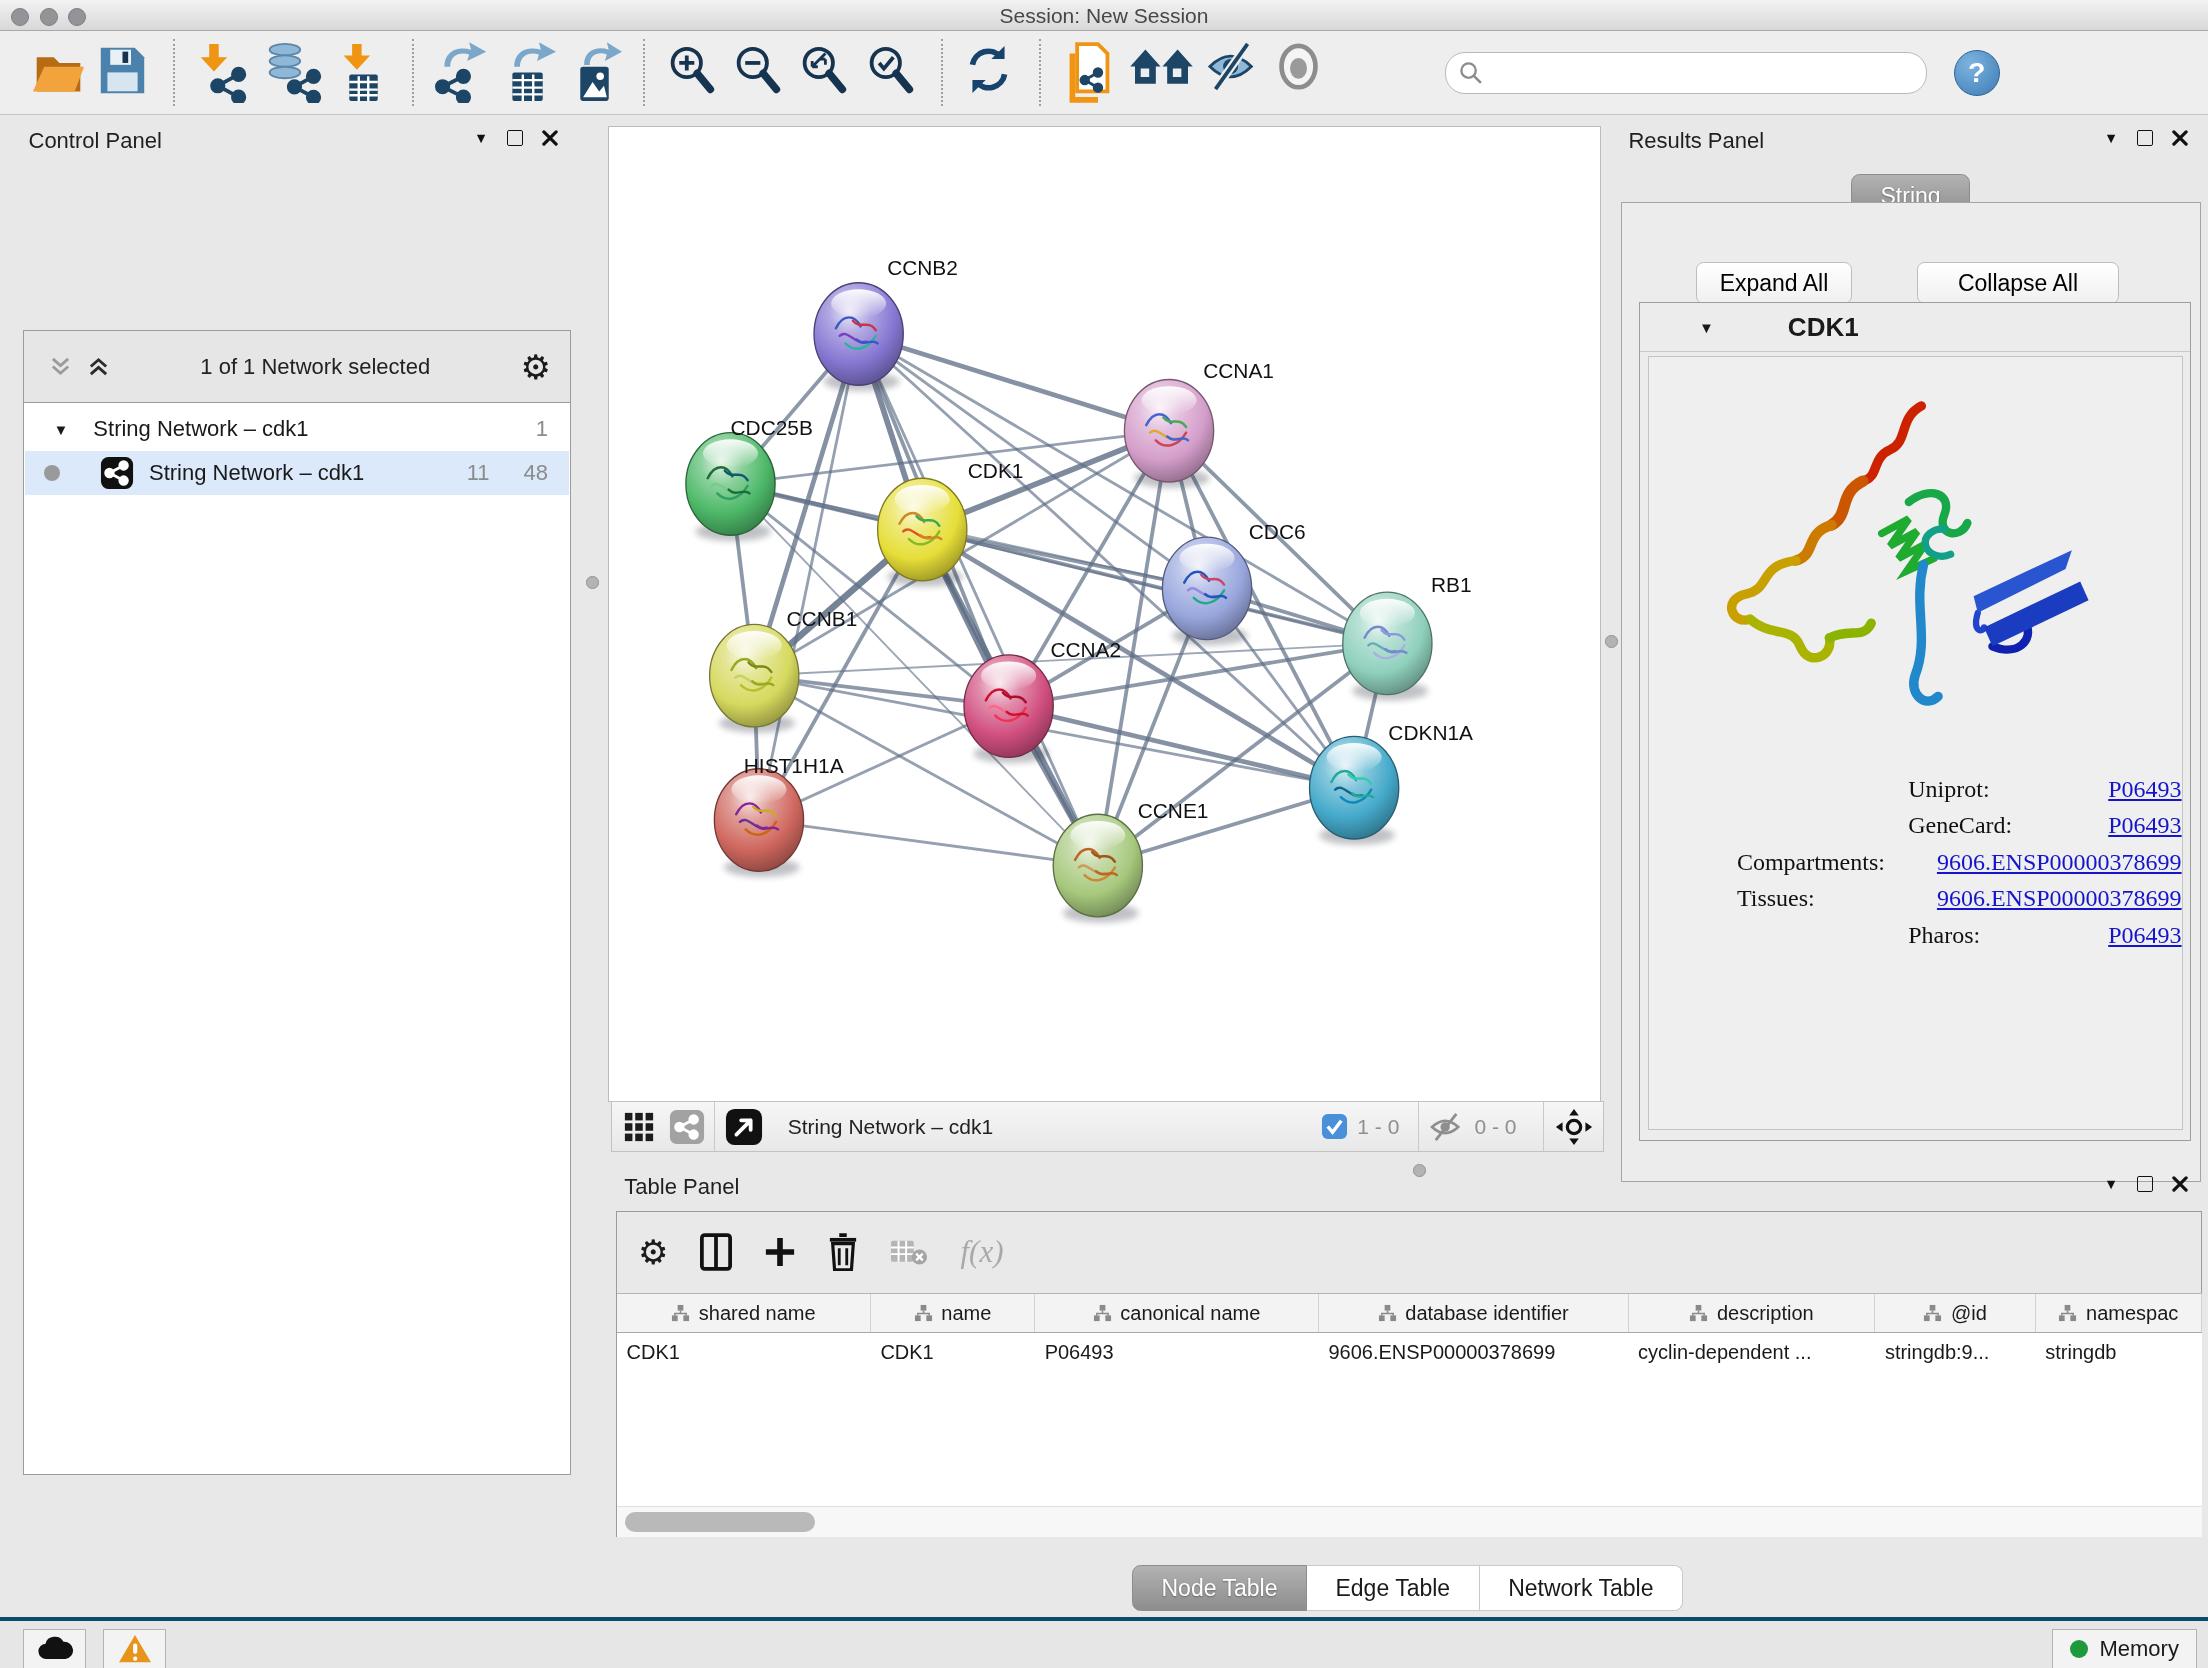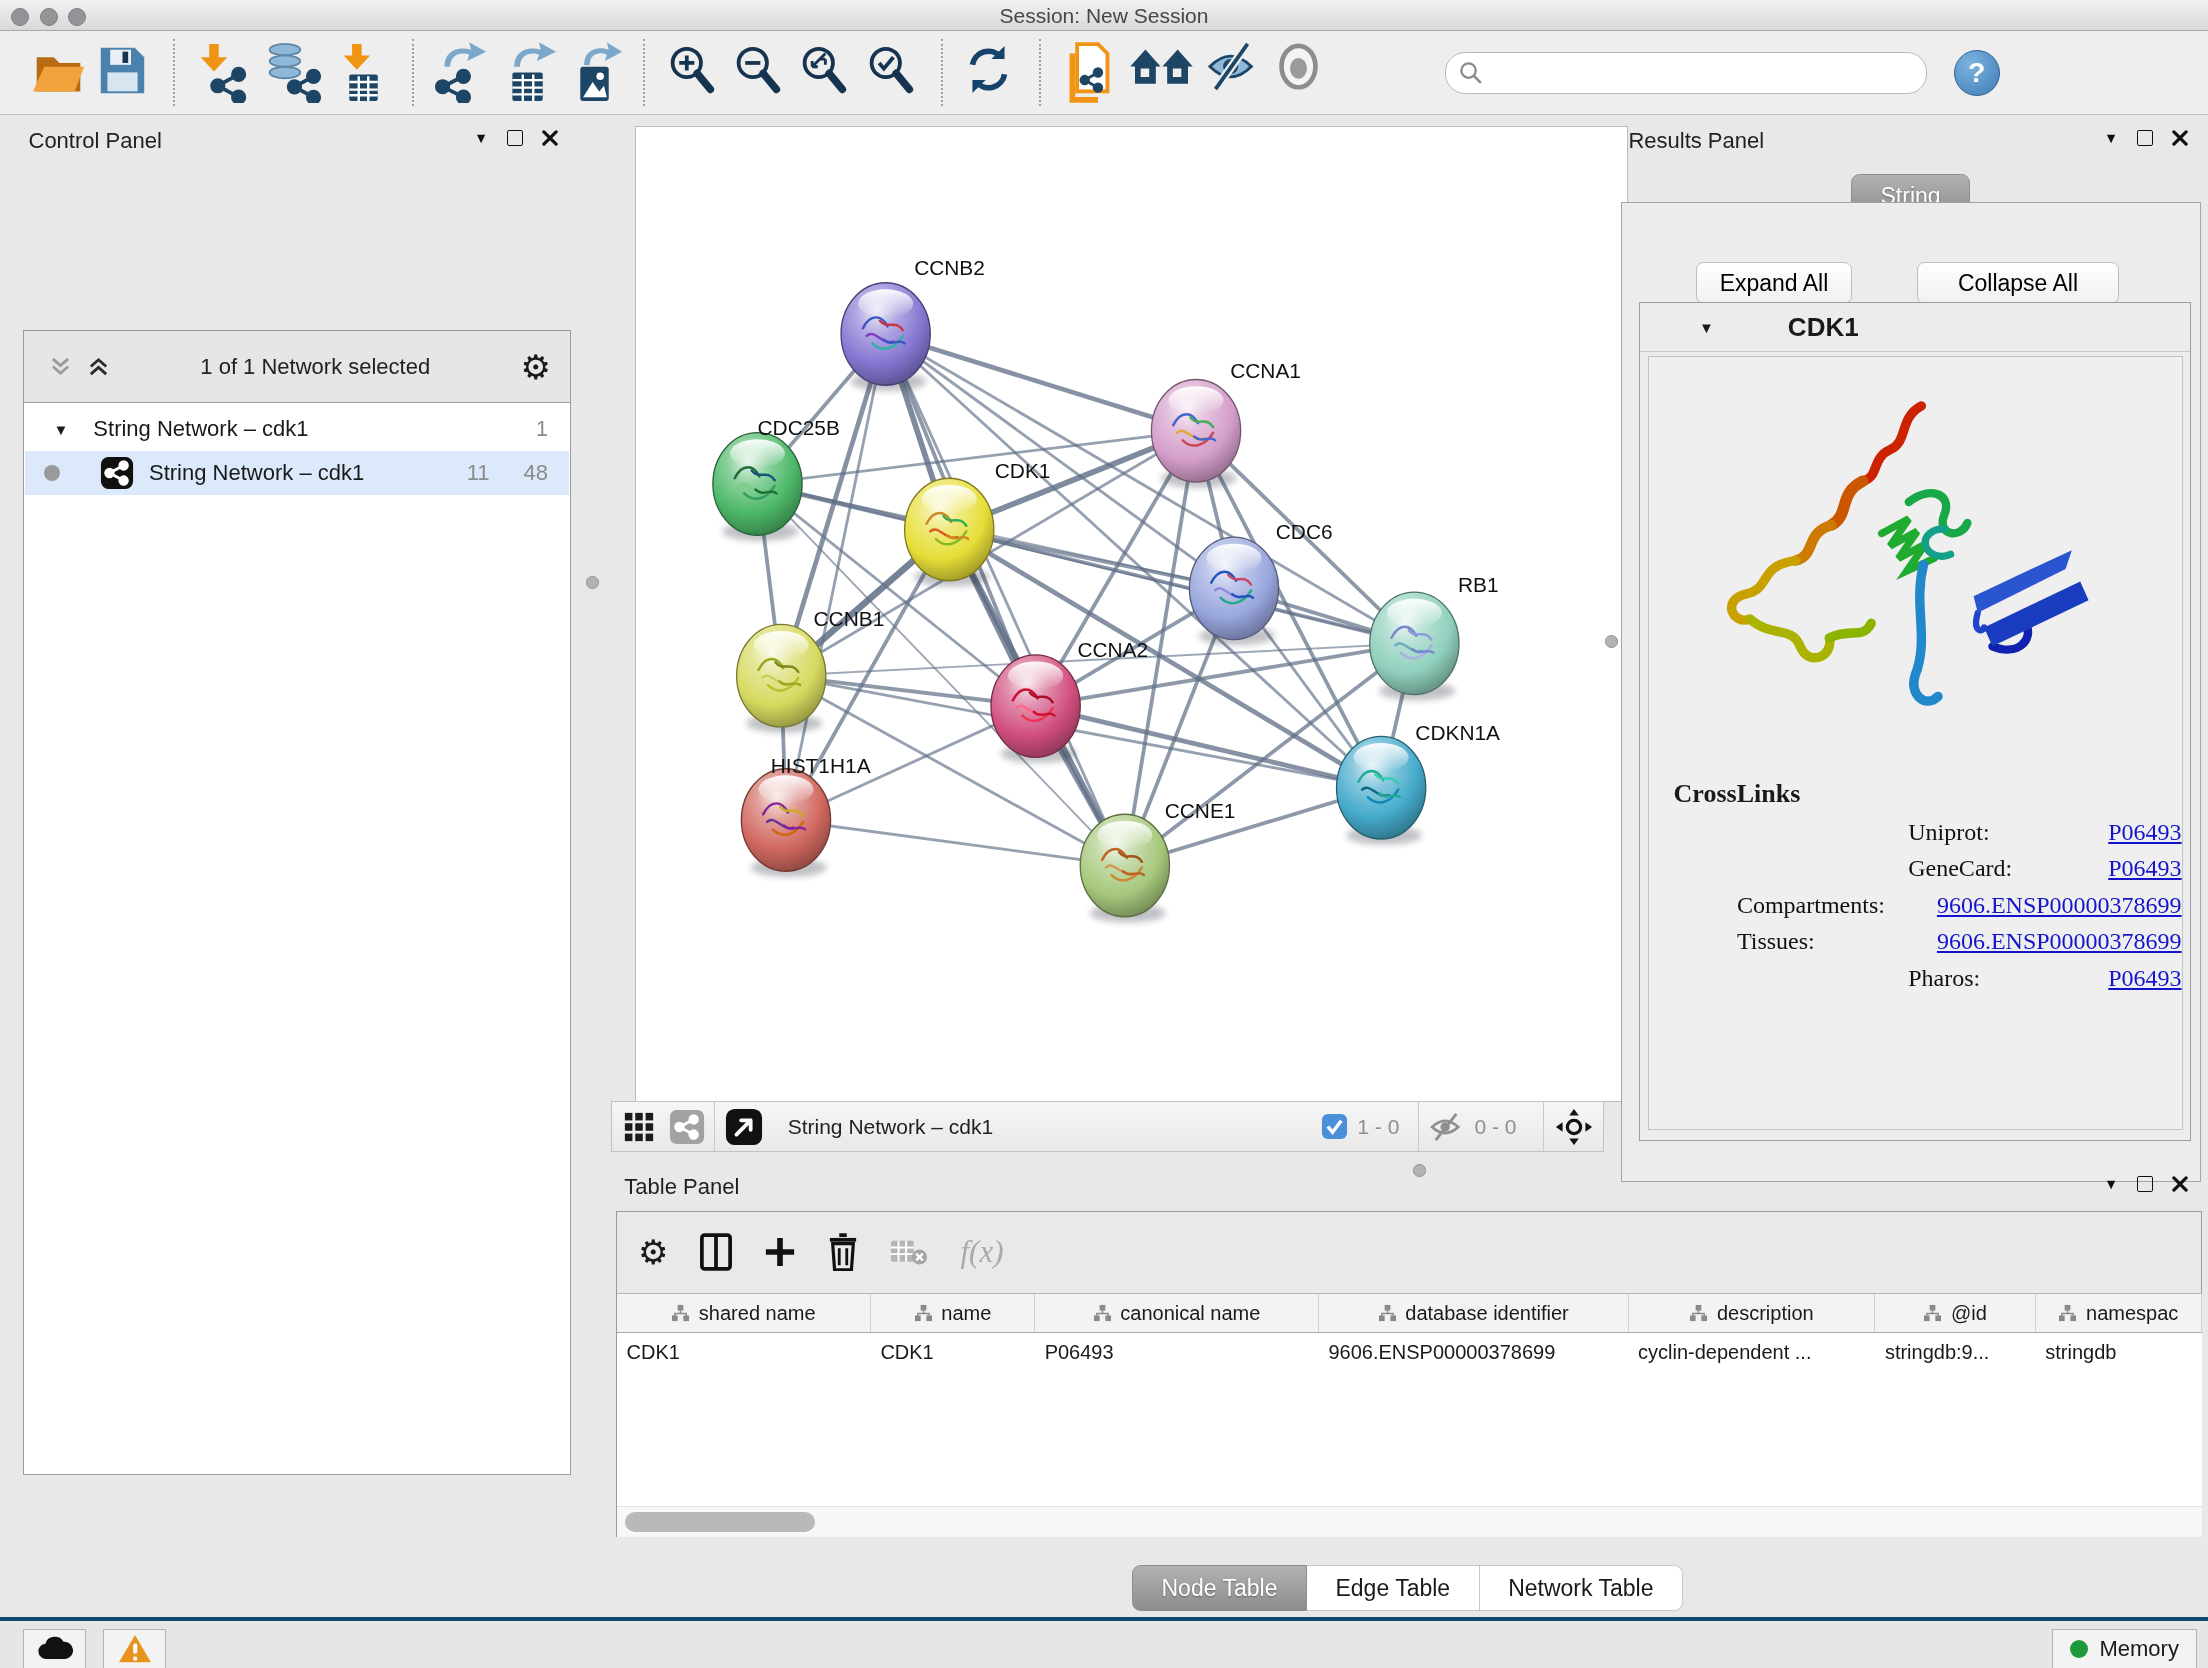--- a/index.html
+++ b/index.html
@@ -48,21 +48,21 @@
     background:#fff;}
   .cp-sub{position:absolute;left:0;top:0;width:100%;height:72px;background:#e6e6e6;
     border-bottom:1px solid #9b9b9b;display:flex;align-items:center;box-sizing:border-box;}
   .cp-status{flex:1;text-align:center;font-size:22px;color:#222;}
   .tree-row{position:absolute;left:1px;width:544px;height:44px;display:flex;
     align-items:center;font-size:22px;}
   .tree-num{color:#8b8b8b;font-size:22px;}
   .gear{font-size:34px;color:#1b1b1b;line-height:1;cursor:pointer;}
 
   
-  .canvas{left:635px;top:126px;width:993px;height:976px;background:#fff;
+  .canvas{left:608px;top:126px;width:993px;height:976px;background:#fff;
     border:1px solid #bcbcbc;box-sizing:border-box;}
   .canvasbar{left:611px;top:1101px;width:993px;height:51px;
     background:linear-gradient(#f6f6f6,#e8e8e8);border:1px solid #c2c2c2;
     box-sizing:border-box;display:flex;align-items:center;}
   .cb-sep{width:1px;height:100%;background:#c9c9c9;margin:0 9.5px;}
   .cb-title{font-size:21px;color:#222;margin-left:25px;flex:1;}
   .cb-badge{font-size:21px;color:#8f8f8f;margin:0 9.5px;}
   .grip{position:absolute;width:10.5px;height:10.5px;border-radius:50%;
     background:#b3b3b3;border:1px solid #949494;}
 
@@ -719,21 +719,20 @@
           <path d="M196,120 C216,104 238,112 230,132 C222,152 246,156 252,140" stroke="#18a848" stroke-width="8"></path>
           <path d="M236,170 a16,13 0 1 1 -6,-24" stroke="#12a088" stroke-width="7"></path>
           <path d="M210,180 C200,220 216,250 202,286 C196,304 212,318 224,306" stroke="#2288cc" stroke-width="9"></path>
           <path d="M262,226 C256,246 268,244 268,240" stroke="#2244cc" stroke-width="6"></path>
           <path d="M276,258 C300,268 316,252 308,236" stroke="#1020b0" stroke-width="8"></path>
         </g>
         <polygon points="258,210 352,166 346,184 262,226" fill="#2a55d0"></polygon>
         <polygon points="268,240 360,196 368,214 276,258" fill="#1a3cc0"></polygon>
       </svg>
 
-      <div class="xl-head">CrossLinks</div>
       <div id="xlinks">
           <div class="xl-row">
             <span class="xl-label">Uniprot:</span>
             <a class="xl-value">P06493</a>
           </div>
           <div class="xl-row">
             <span class="xl-label">GeneCard:</span>
             <a class="xl-value">P06493</a>
           </div>
           <div class="xl-row">

